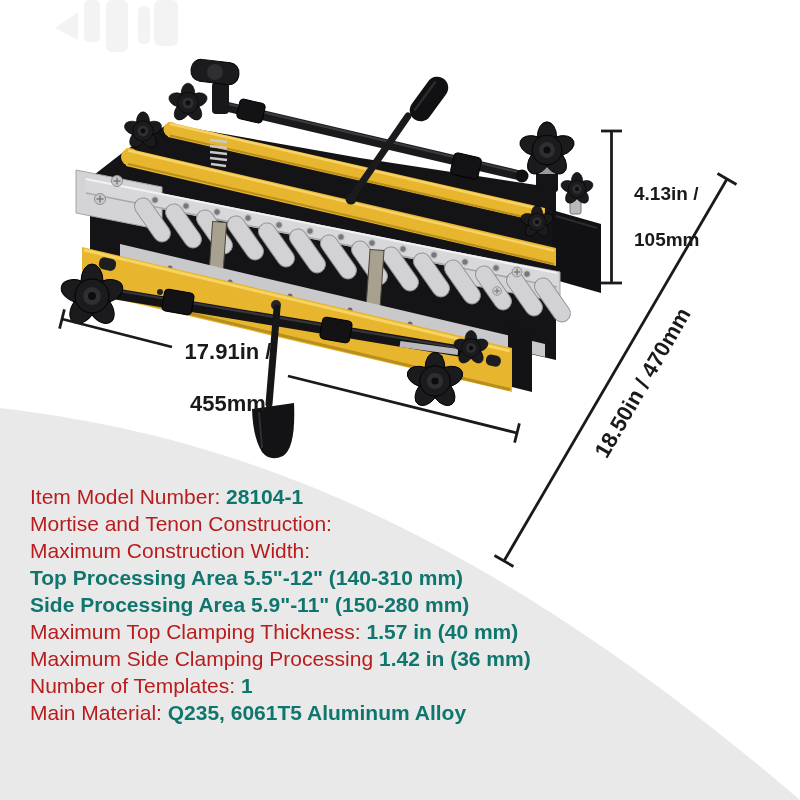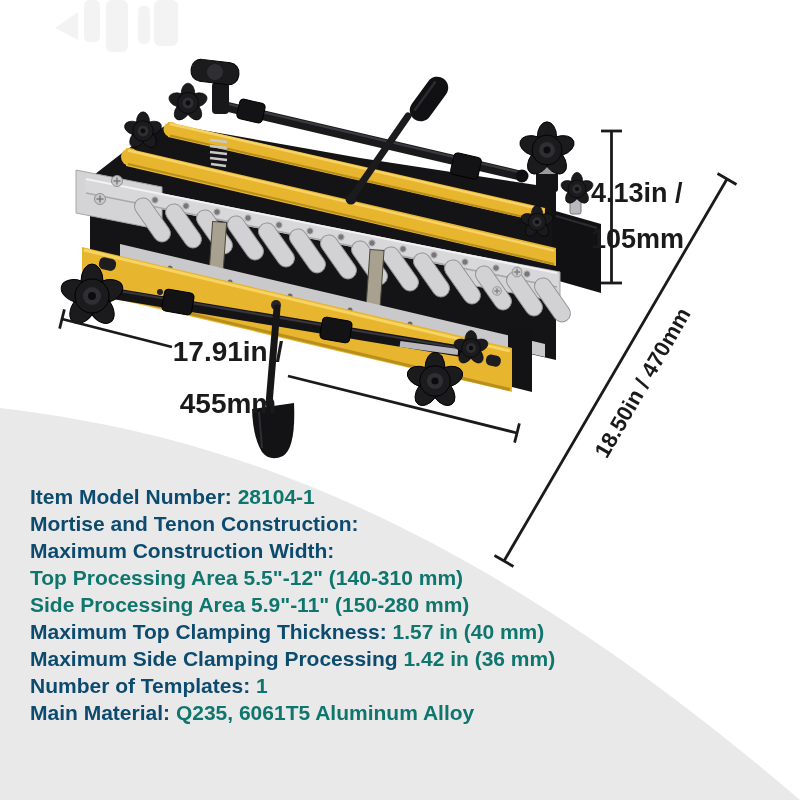--- a/index.html
+++ b/index.html
@@ -4,32 +4,32 @@
 <style>
   html,body{margin:0;padding:0;background:#ffffff;}
   .stage{
     position:relative;width:800px;height:800px;overflow:hidden;
     background:#ffffff;font-family:"Liberation Sans", sans-serif;
   }
   .stage svg{position:absolute;left:0;top:0;}
   .dim-label{
     position:absolute;color:#1a1a1a;font-weight:bold;white-space:pre-line;
   }
-  .dim-height{left:591px;top:182px;font-size:27px;line-height:23px;text-align:left;}
-  .dim-width{left:140px;top:339px;width:176px;font-size:28px;line-height:26px;text-align:center;}
+  .dim-height{left:634px;top:182px;font-size:19px;line-height:23px;text-align:left;}
+  .dim-width{left:140px;top:339px;width:176px;font-size:22px;line-height:26px;text-align:center;}
   .dim-depth{
     left:545px;top:370px;width:196px;height:26px;font-size:22px;line-height:26px;
     text-align:center;transform:rotate(-60deg);transform-origin:50% 50%;
   }
   .specs{
     position:absolute;left:30px;top:483px;width:540px;
     font-size:21px;line-height:27px;color:#57575a;
   }
   .specs .row{white-space:pre-wrap;}
-  .specs .lbl{color:#0c4a6e;font-weight:bold;}
+  .specs .lbl{color:#b91c1c;font-weight:normal;}
   .specs .val{color:#0f766e;font-weight:bold;}
 </style>
 </head>
 <body>
 
 <div class="stage">
 
   <svg width="800" height="800" viewBox="0 0 800 800">
     <defs>
       <g id="star">

